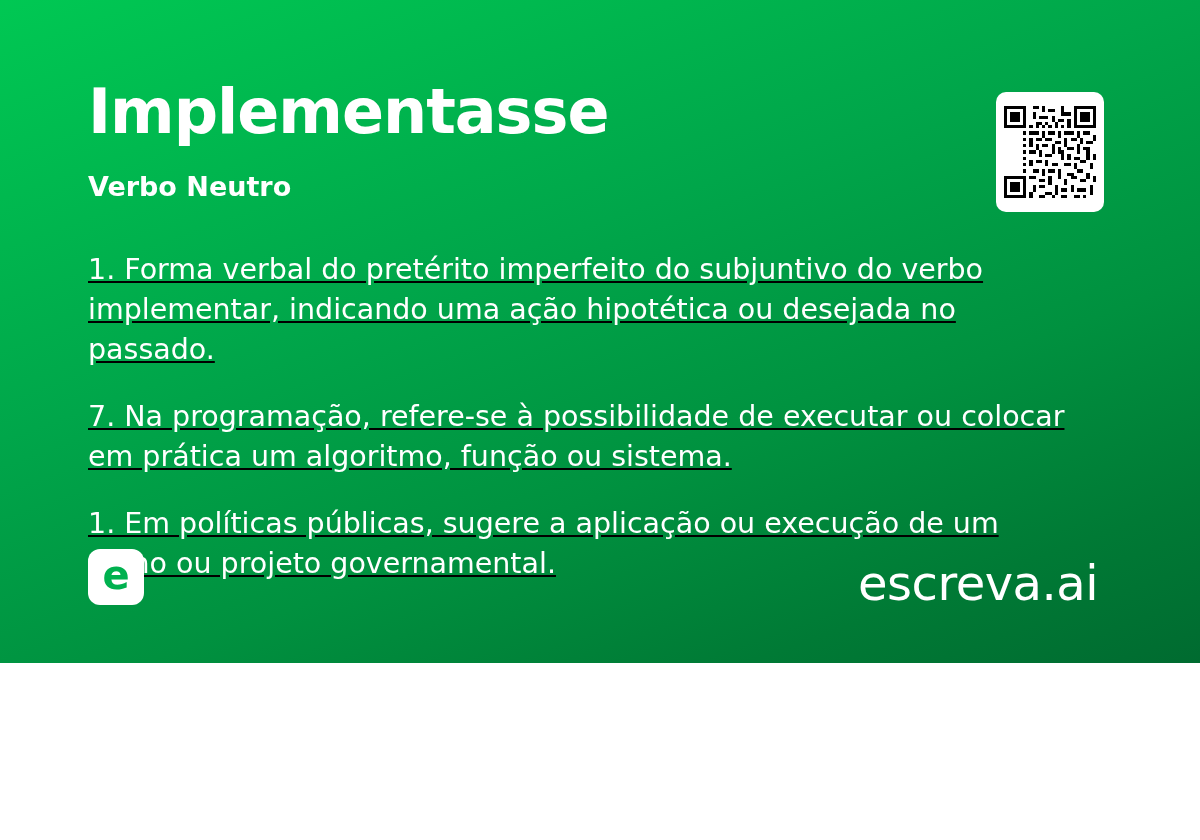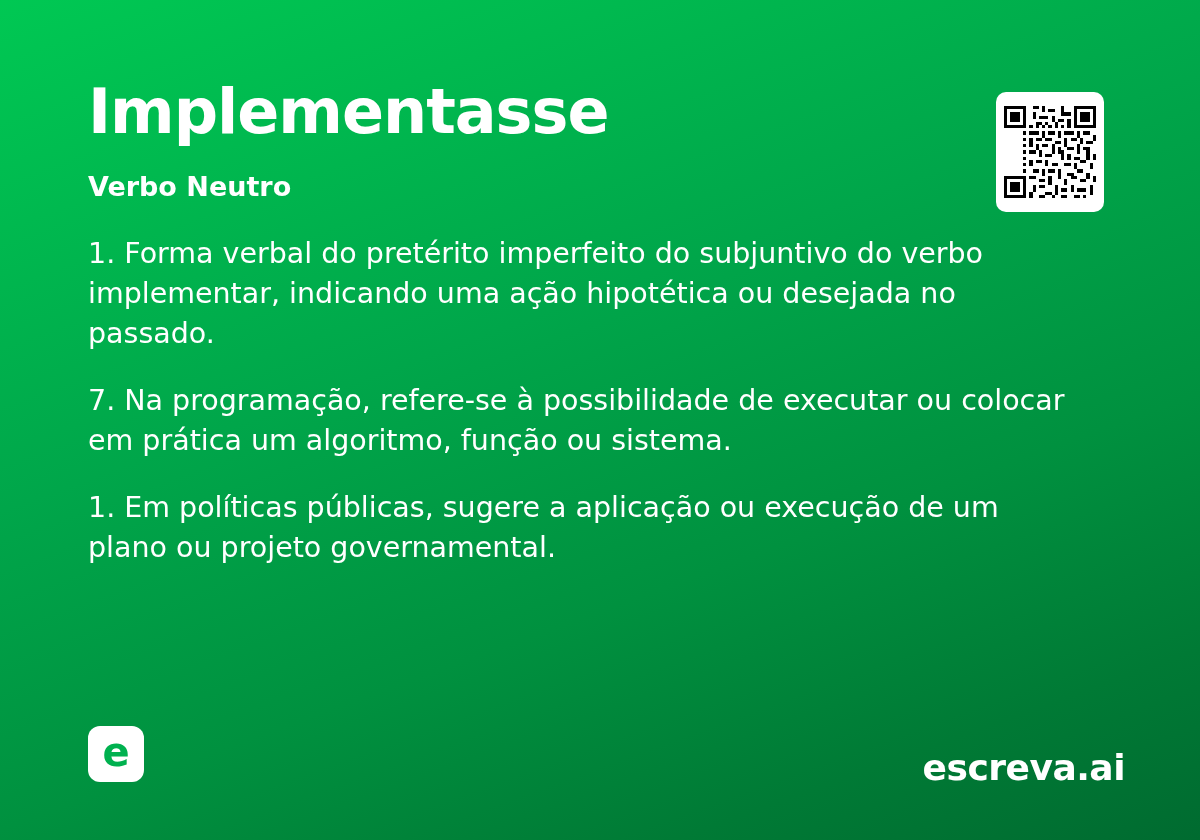--- a/index.html
+++ b/index.html
@@ -9,21 +9,21 @@
   }
   body {
     width: 1200px;
     height: 840px;
     font-family: "DejaVu Sans", "Liberation Sans", sans-serif;
     overflow: hidden;
   }
   .card {
     position: relative;
     width: 1200px;
-    height: 840px;
+    height: 663px;
     box-sizing: border-box;
     background: linear-gradient(160deg, #00c853 0%, #00b94f 18%, #00a64a 40%, #00913f 65%, #007a35 85%, #006b30 100%);
     overflow: hidden;
   }
   .card::after {
     content: "";
     position: absolute;
     left: 0; right: 0; bottom: 0;
     height: 8px;
     background: #ffffff;
@@ -45,22 +45,23 @@
     font-family: "DejaVu Sans", "Liberation Sans", sans-serif;
   }
   .subtitle {
     color: #ffffff;
     font-size: 27px;
     font-weight: bold;
     margin-top: 28px;
     letter-spacing: 0px;
   }
   .definitions {
-    margin-top: 32px;
+    margin-top: 48px;
     width: 990px;
+    text-decoration: underline;
   }
   .definition {
     color: #ffffff;
     font-size: 28.5px;
     line-height: 1.40;
     margin-bottom: 27px;
     font-weight: 400;
   }
   .qr {
     position: absolute;
@@ -93,25 +94,25 @@
     color: #00b14f;
     font-size: 40px;
     font-weight: bold;
     line-height: 40px;
     position: relative;
     top: -2px;
     font-family: "DejaVu Sans", "Liberation Sans", sans-serif;
   }
   .brand {
     position: absolute;
-    right: 75px;
+    right: 102px;
     bottom: 52px;
     color: #ffffff;
-    font-size: 36px;
-    font-weight: bold;
+    font-size: 48px;
+    font-weight: normal;
     letter-spacing: -0.5px;
   }
 </style>
 </head>
 <body>
 
 <div class="card">
 
   <div class="content">
     <h1 class="title">Implementasse</h1>

